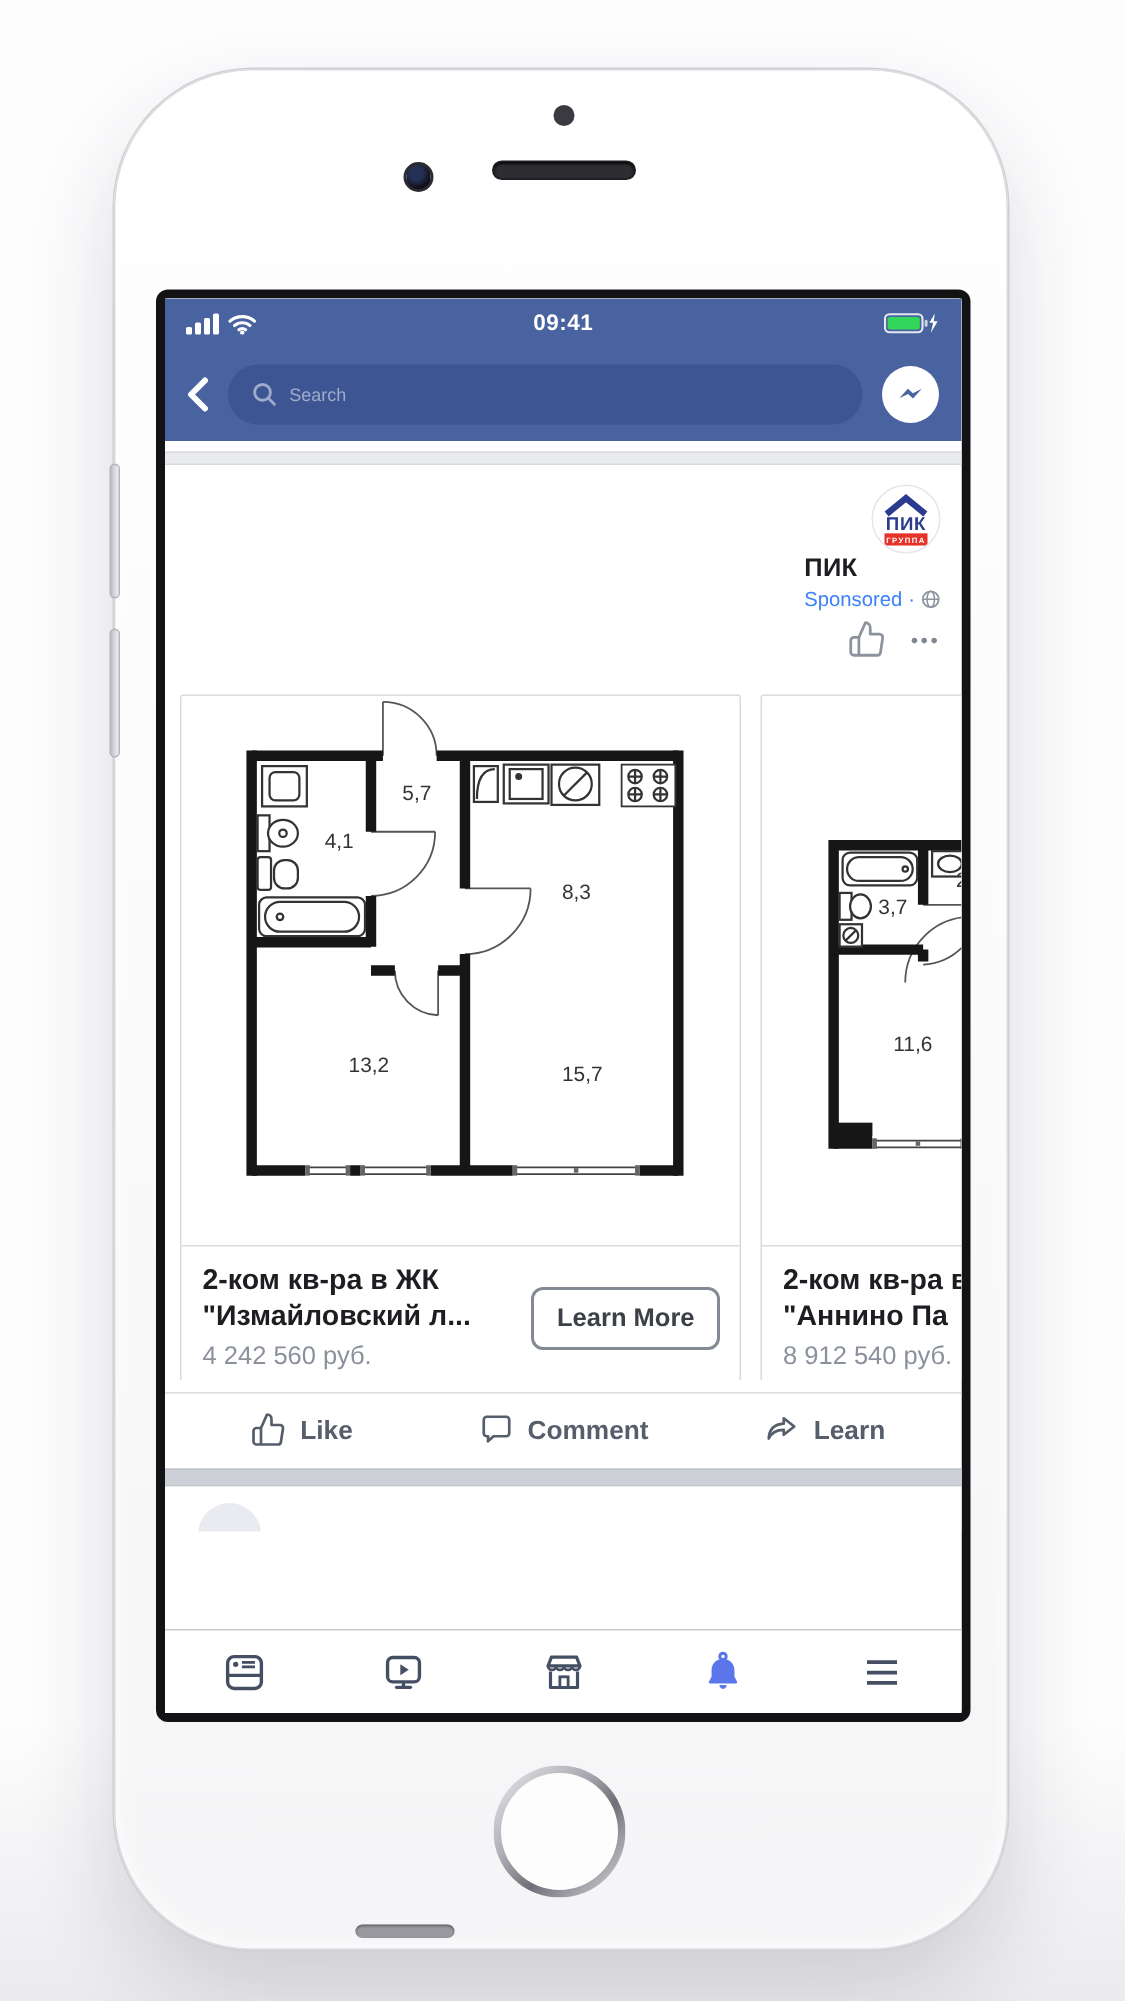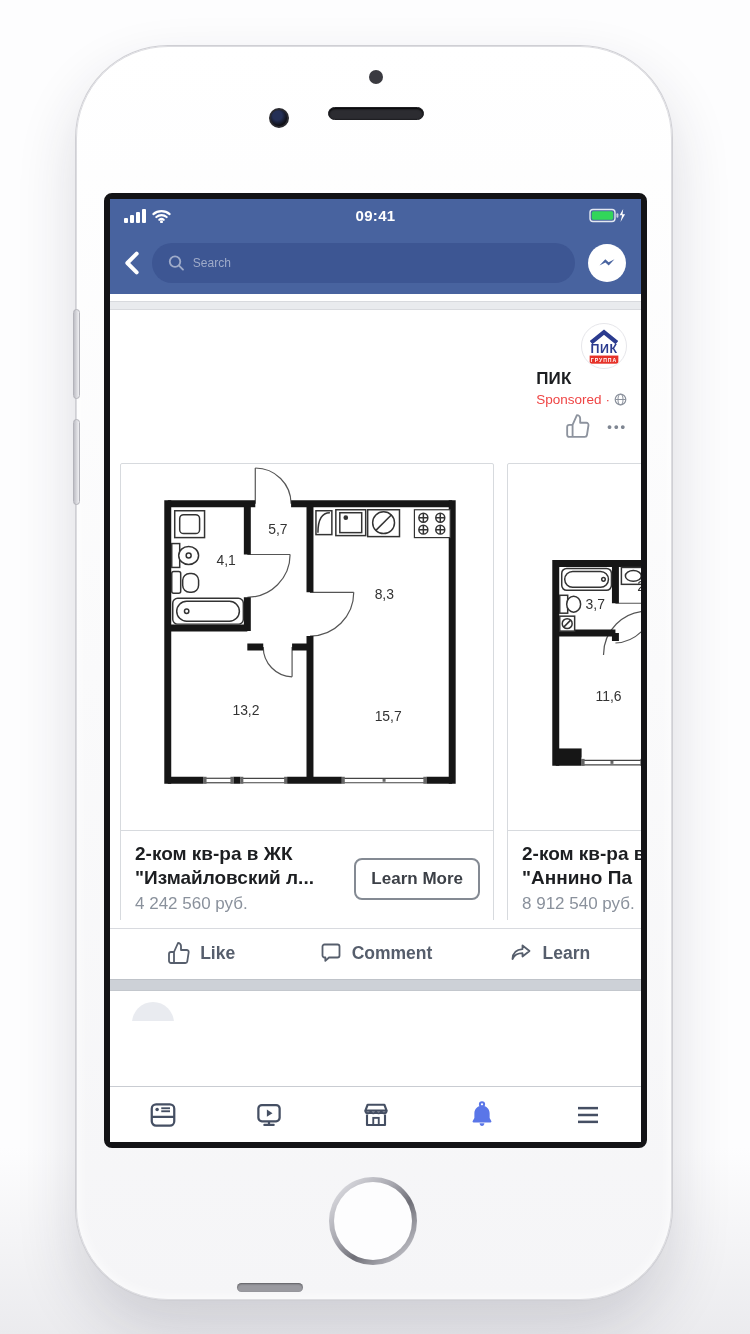--- a/index.html
+++ b/index.html
@@ -55,21 +55,21 @@
   .msgr { width:38px; height:38px; border-radius:50%; background:#fff; display:flex; align-items:center; justify-content:center; }
   
   .gap7 { height:7px; background:#fff; }
   .strip { background:#E9EBEE; border-top:1px solid #d8dade; border-bottom:1px solid #d8dade; height:9px; }
   .strip2 { background:#CDD1D7; border-top:1px solid #bfc3c9; border-bottom:1px solid #c3c7cd; height:12px; }
   
   .post-head { display:flex; align-items:flex-end; padding:13px 14px 8px;flex-direction:column; }
   .avatar { width:46px; height:46px; border-radius:50%; background:#fff; border:1px solid #e6e6ea; overflow:hidden; flex:0 0 auto; }
   .ph-meta { margin-left:10px; }
   .author { font-size:17px; font-weight:700; color:#1c1e21; letter-spacing:.2px; }
-  .sponsored-row { display:flex; align-items:center; gap:4px; margin-top:3px; color:#ef4444; font-size:13.5px; }
+  .sponsored-row { display:flex; align-items:center; gap:4px; margin-top:3px; color:#3b82f6; font-size:13.5px; }
   .ph-right { margin-left:auto; display:flex; align-items:center; gap:16px; color:#8d939e; align-self:flex-start; margin-top:6px; }
   .dots { font-size:13px; letter-spacing:2px; color:#7f8692; font-weight:700; }
   .post-text { padding:2px 14px 12px; font-size:18.5px; line-height:1.56; color:#1c1e21; }
   .bolt-emoji { color:#F5A100; }
   .key-icon { display:inline-block; vertical-align:-2px; }
   
   .carousel { position:relative; height:473px; margin-left:10px; overflow:hidden; }
   .card { position:absolute; top:0; width:374px; height:473px; background:#fff;
     border:1px solid #d7dade; border-radius:2px;margin-top:16px; }
   .card.c1 { left:0; } .card.c2 { left:387px; }

